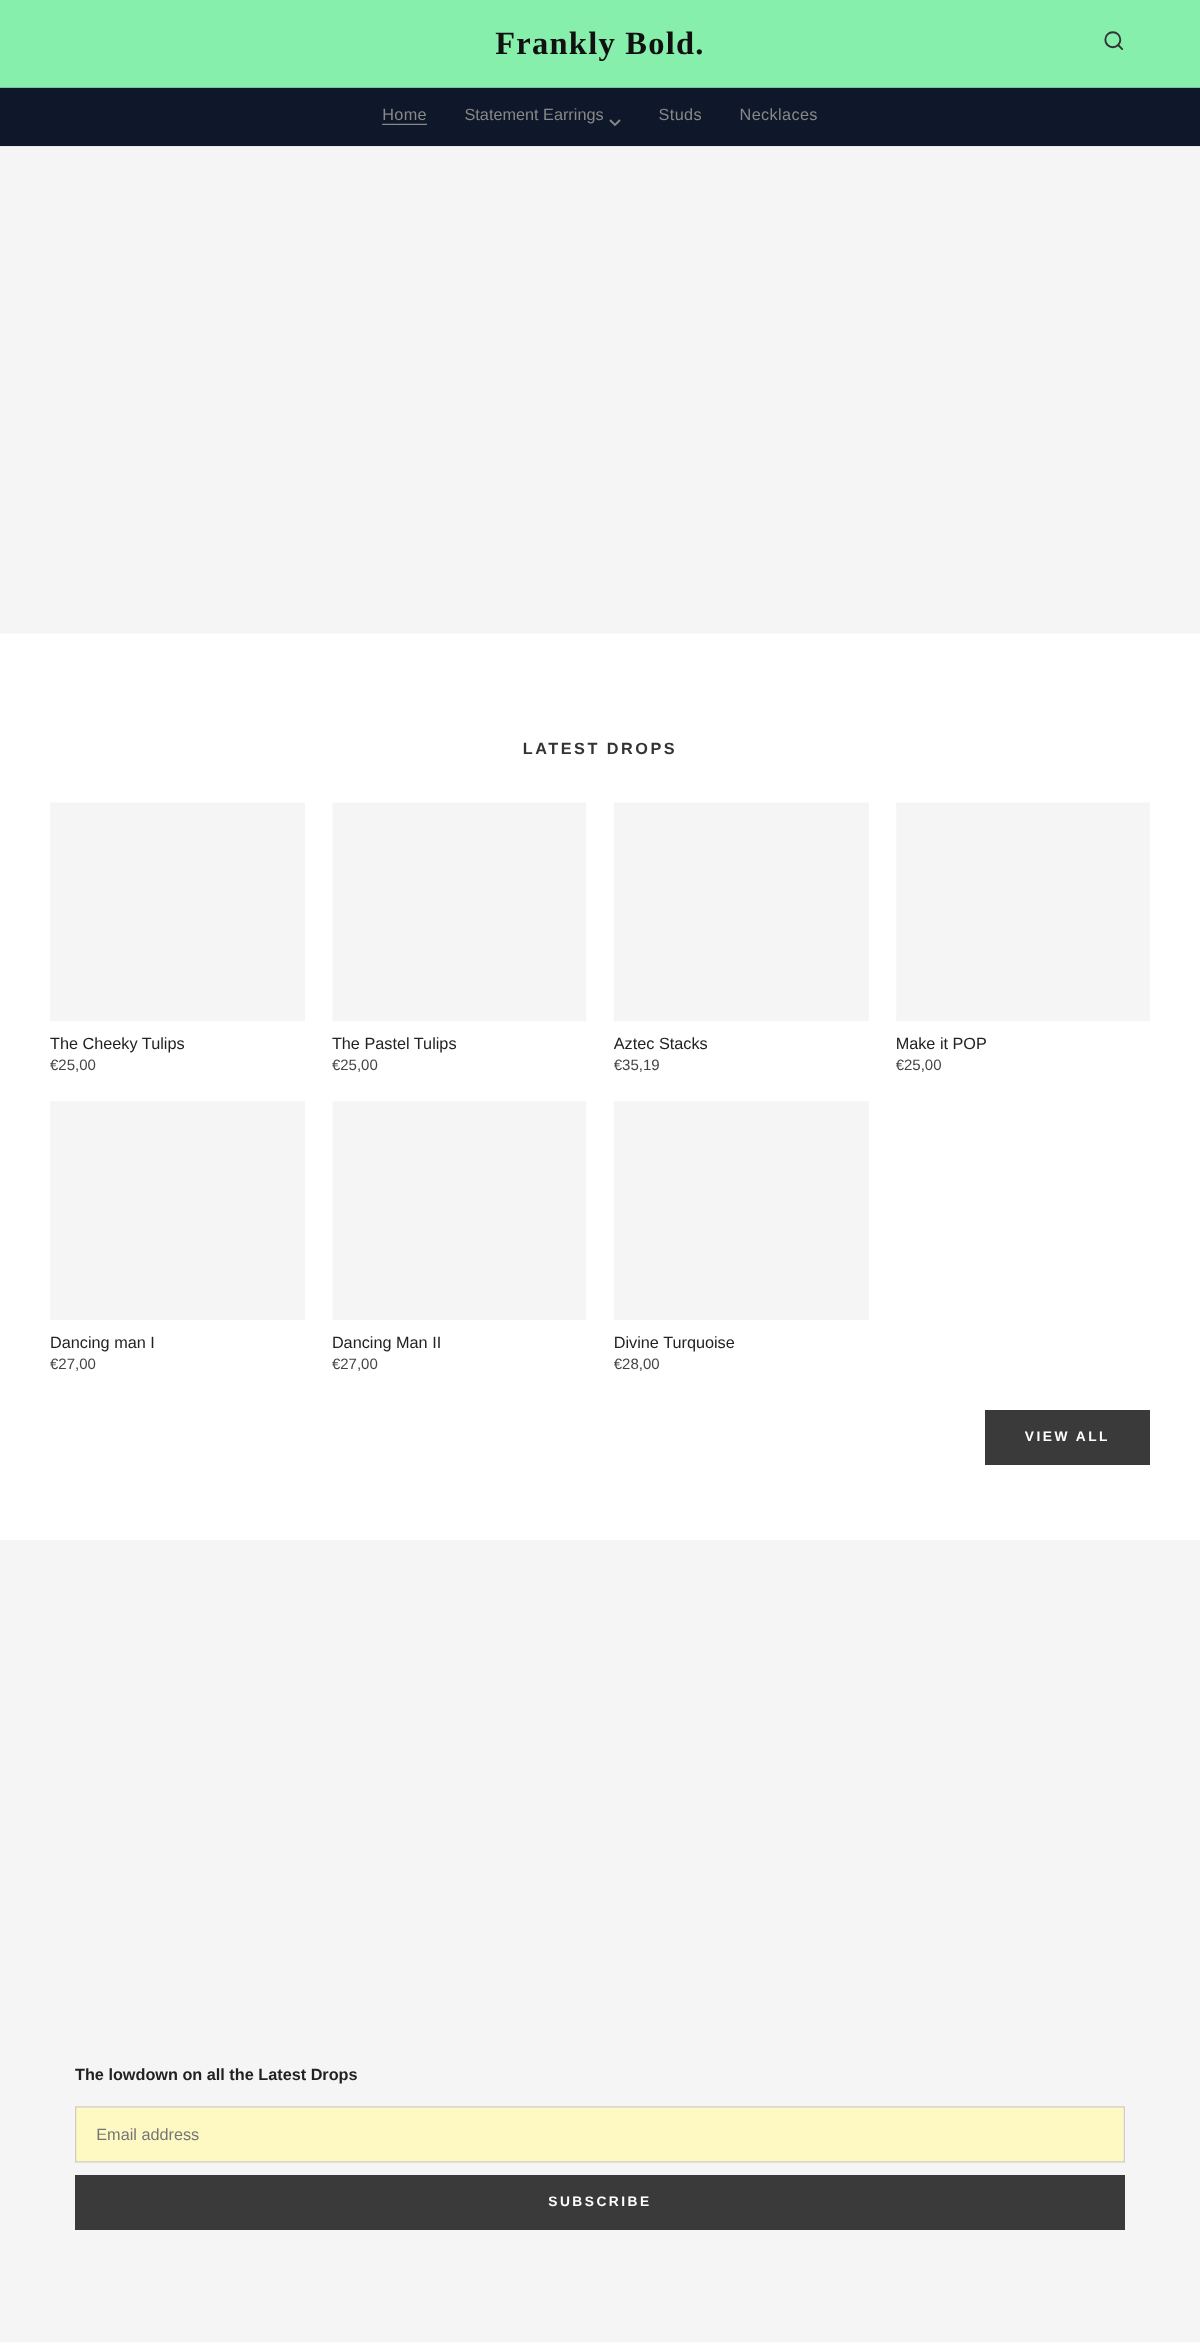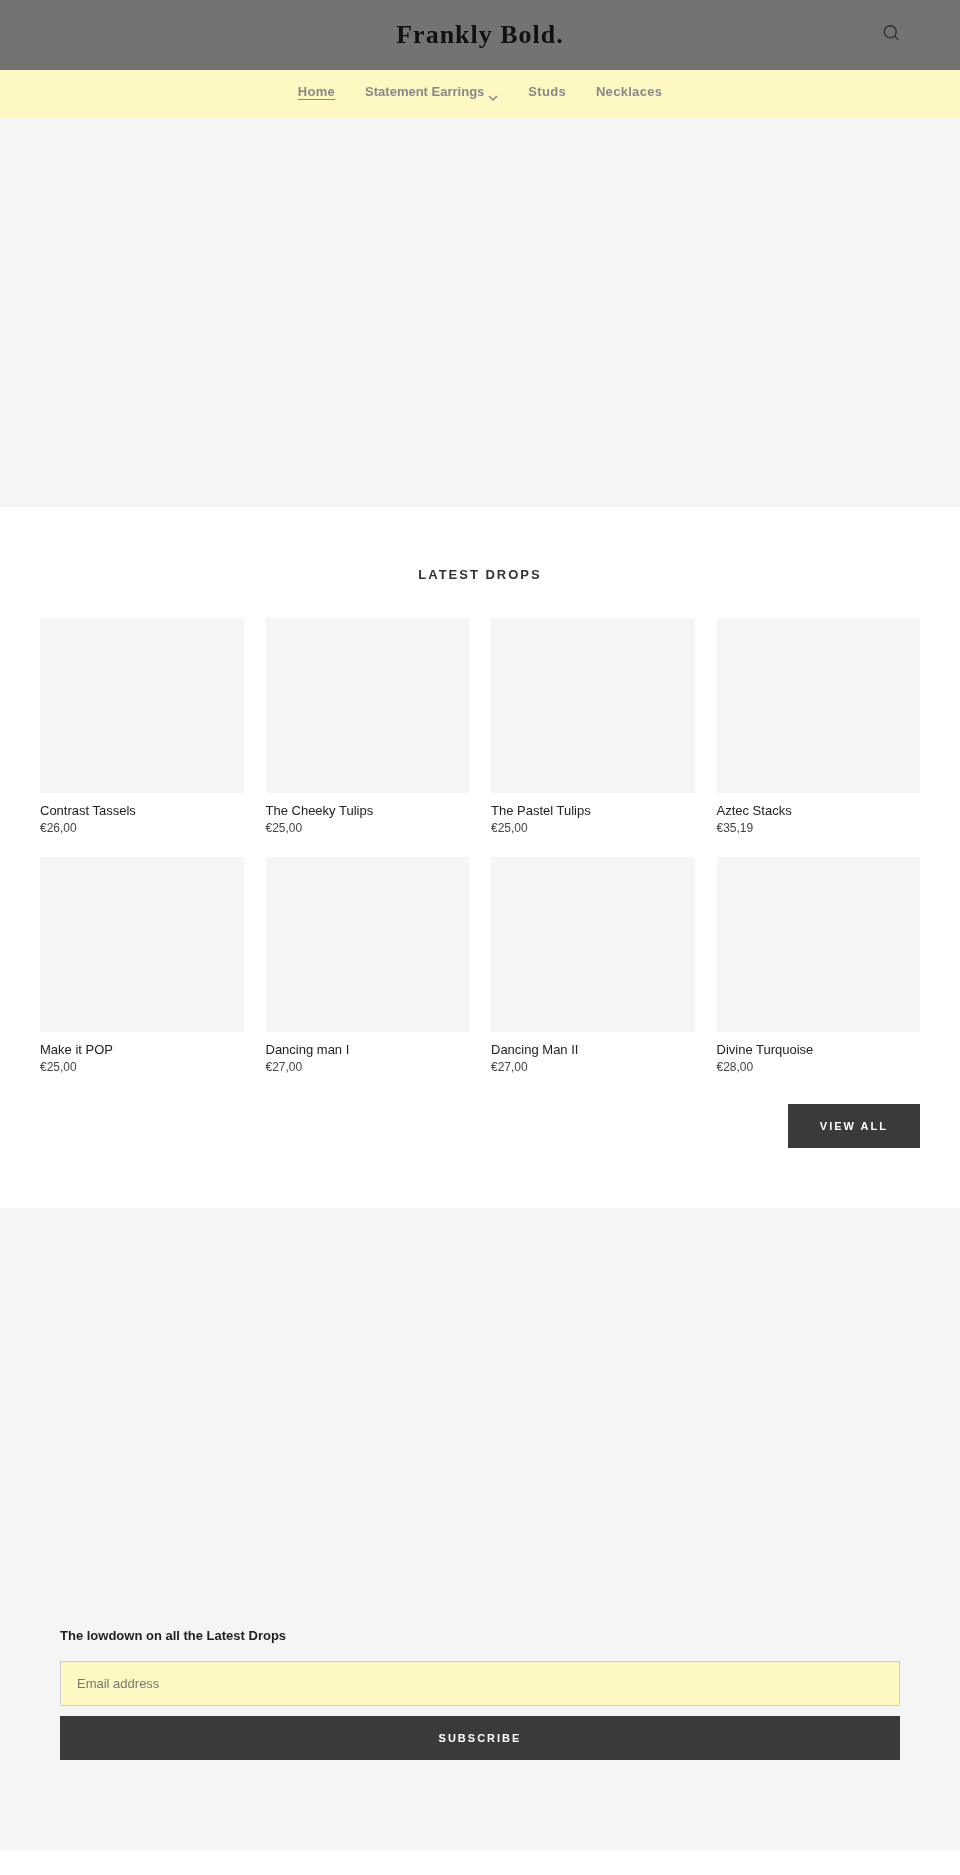--- a/index.html
+++ b/index.html
@@ -5,21 +5,21 @@
     * { margin: 0; padding: 0; box-sizing: border-box; }
     body { font-family: Arial, Helvetica, sans-serif; background: #fff; color: #333; width: 960px; }
 
     
     .header {
       display: flex;
       align-items: center;
       justify-content: center;
       padding: 20px 60px;
       position: relative;
-      background: #737373;
+      background: #86efac;
       border-bottom: none;
     }
     .logo {
       font-size: 26px;
       font-weight: 900;
       letter-spacing: 1px;
       color: #111;
       font-family: Georgia, serif;
     }
     .search-icon-wrap {
@@ -32,22 +32,21 @@
       color: #333;
     }
 
     
     .nav {
       display: flex;
       justify-content: center;
       align-items: center;
       gap: 30px;
       padding: 14px 0 18px 0;
-      background: #fef9c3;
-      font-weight: bold;
+      background: #0f172a;
     }
     .nav a {
       text-decoration: none;
       color: #888;
       font-size: 13px;
       letter-spacing: 0.3px;
     }
     .nav a.active {
       color: #888;
       text-decoration: underline;
@@ -83,20 +82,21 @@
       background: #fff;
     }
     .section-title {
       text-align: center;
       font-size: 13px;
       font-weight: 700;
       letter-spacing: 2px;
       color: #333;
       margin-bottom: 36px;
       text-transform: uppercase;
+      margin-top: 24px;
     }
     .products-grid {
       display: grid;
       grid-template-columns: repeat(4, 1fr);
       gap: 22px;
       margin-bottom: 30px;
     }
     .product-card {
       cursor: pointer;
     }
@@ -206,25 +206,20 @@
 </nav>
 
 <div class="hero"></div>
 
 <section class="latest-drops">
   <h2 class="section-title">LATEST DROPS</h2>
   <div class="products-grid">
 
     <div class="product-card">
       <div class="product-image"></div>
-      <div class="product-name">Contrast Tassels</div>
-      <div class="product-price">€26,00</div>
-    </div>
-    <div class="product-card">
-      <div class="product-image"></div>
       <div class="product-name">The Cheeky Tulips</div>
       <div class="product-price">€25,00</div>
     </div>
     <div class="product-card">
       <div class="product-image"></div>
       <div class="product-name">The Pastel Tulips</div>
       <div class="product-price">€25,00</div>
     </div>
     <div class="product-card">
       <div class="product-image"></div>

